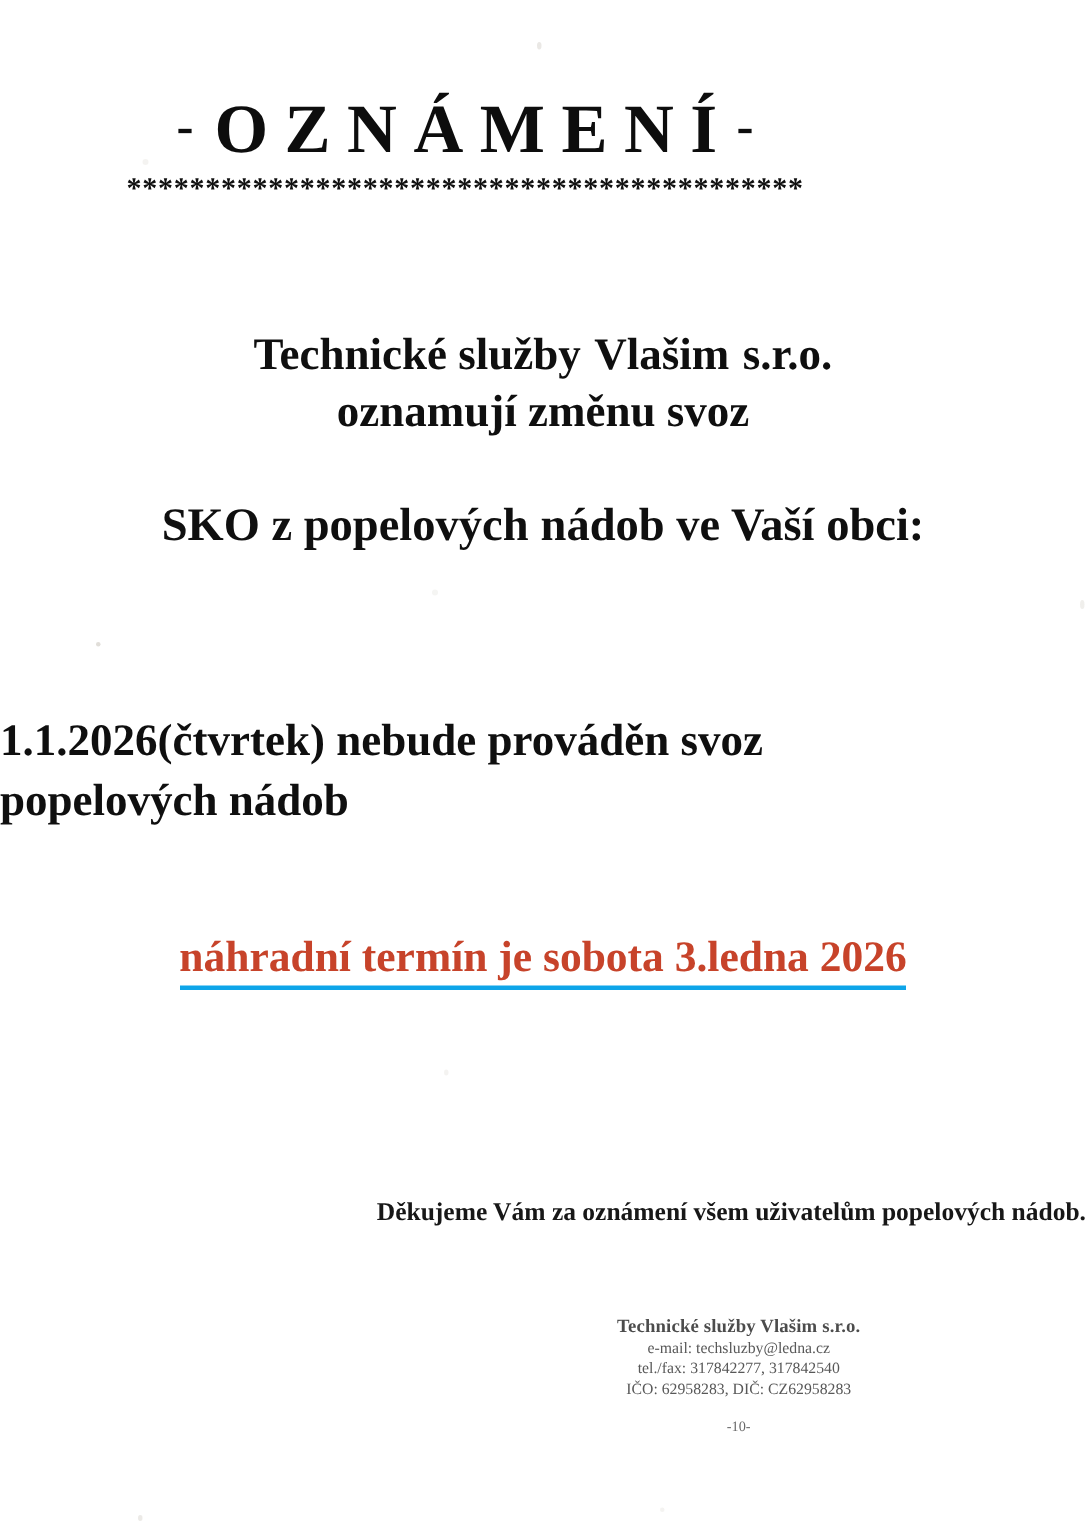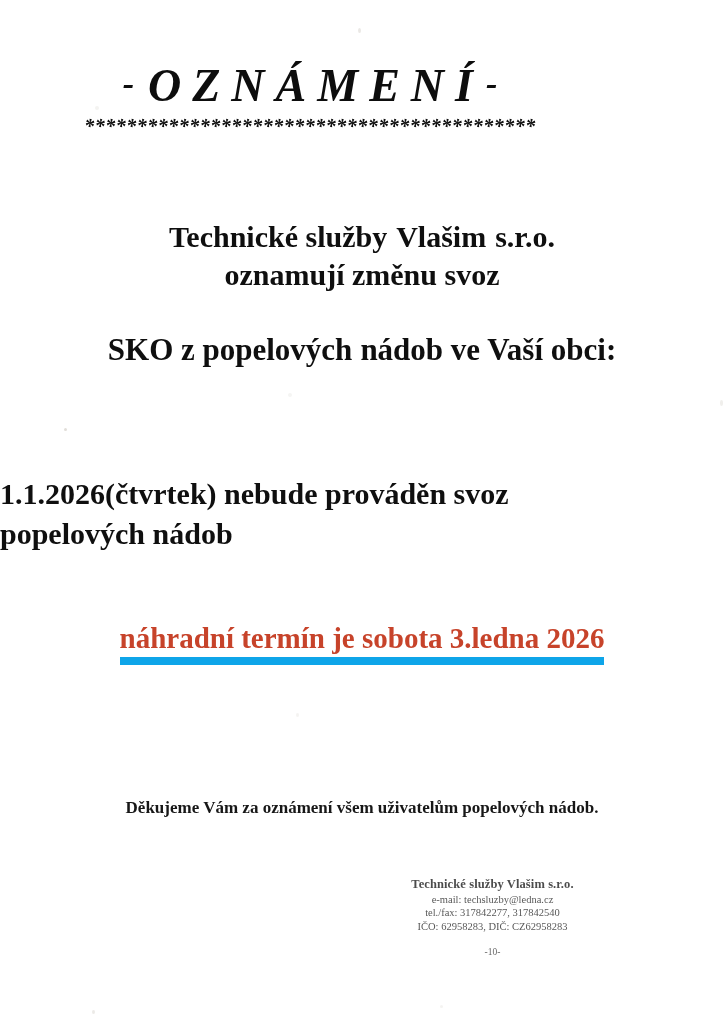--- a/index.html
+++ b/index.html
@@ -34,21 +34,20 @@
     pointer-events: none;
   }
 
   
   .title-block {
     position: absolute;
     left: 0;
     top: 62px;
     width: 620px;
     text-align: center;
-    font-style: italic;
   }
   .title-line {
     font-size: 46px;
     font-weight: bold;
     letter-spacing: 11px;
     line-height: 1.05;
     white-space: nowrap;
     color: #0d0d0d;
     font-family: "Liberation Serif", "DejaVu Serif", serif;
   }
@@ -118,31 +117,31 @@
     top: 620px;
     width: 724px;
     text-align: center;
   }
   .p-replacement .redline {
     display: inline-block;
     font-size: 29px;
     font-weight: bold;
     line-height: 1.25;
     color: #c7432a;
-    border-bottom: 8px solid #0ea5e9;
+    border-bottom: 3px solid #0ea5e9;
     padding-bottom: 1px;
     white-space: nowrap;
   }
 
   .p-thanks {
     position: absolute;
     left: 0;
     top: 797px;
     width: 724px;
-    text-align: center;
+    text-align: right;
     font-size: 17px;
     font-weight: bold;
     line-height: 1.3;
     color: #171717;
     white-space: nowrap;
   }
 
   
   .stamp {
     position: absolute;

